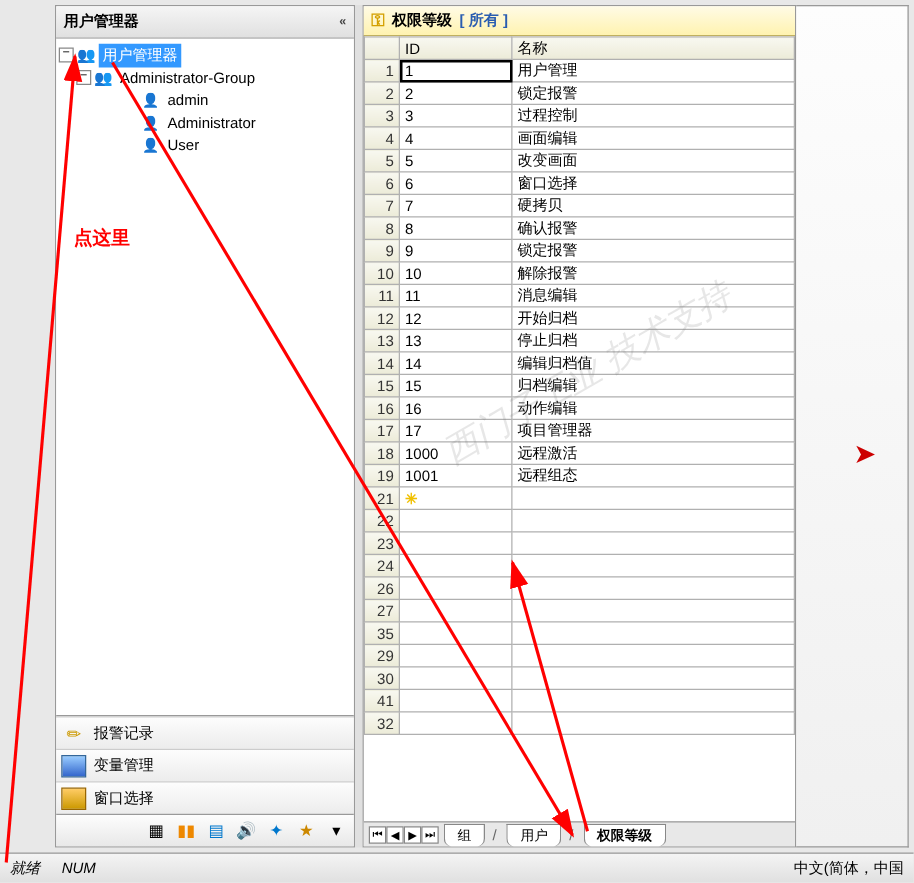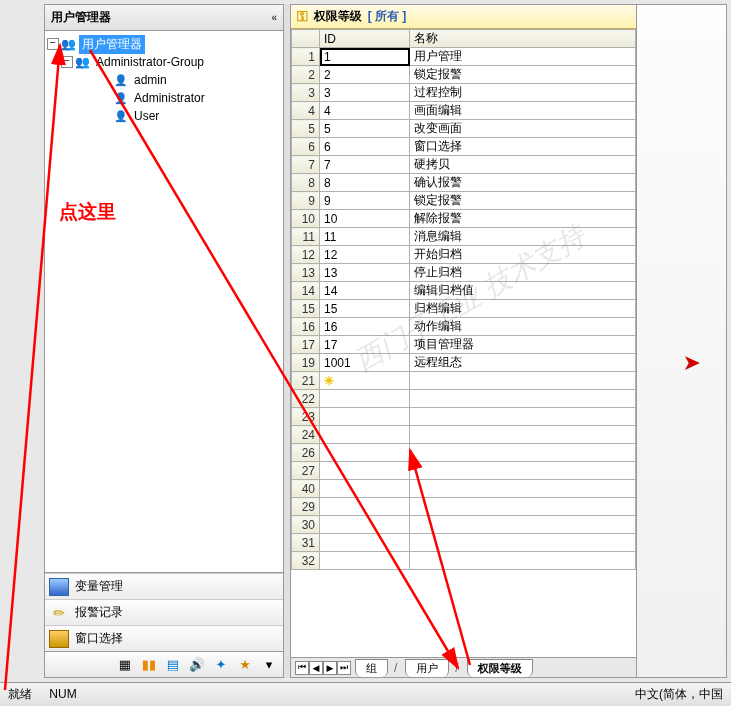--- a/index.html
+++ b/index.html
@@ -17,21 +17,21 @@
 .expander { width: 12px; height: 12px; border: 1px solid #888; text-align: center; line-height: 8px; font-size: 10px; margin-right: 2px; cursor: pointer; background:#fff; }
 .tree-icon { width: 16px; height: 16px; display: inline-flex; align-items: center; justify-content: center; margin-right: 2px; }
 .people-icon::before { content: "👥"; font-size: 12px; }
 .person-icon::before { content: "👤"; font-size: 11px; color:#2a5db0; }
 .group-icon::before { content: "👥"; font-size: 12px; color:#2a5db0; }
 .tree-label { padding: 1px 3px; }
 .tree-label.selected { background: #3399ff; color: #fff; }
 .indent1 { margin-left: 14px; }
 .indent3 { margin-left: 66px; }
 
-.annotation { position: absolute; left: 14px; top: 168px; color: #ff0000; font-size: 19px; font-weight: bold; }
+.annotation { position: absolute; left: 14px; top: 150px; color: #ff0000; font-size: 15px; font-weight: bold; }
 
 .bottom-sections { border-top: 1px solid #999; }
 .section-row { display: flex; align-items: center; height: 26px; border-top: 1px solid #ccc; background: linear-gradient(#fdfdfd,#ececec); padding: 0 4px; cursor: pointer; }
 .section-row .sec-icon { width: 20px; height: 18px; margin-right: 6px; display:inline-flex; align-items:center; justify-content:center; }
 .var-icon { background: linear-gradient(#9cf,#36c); border:1px solid #369; }
 .alarm-icon::before { content:"✏"; color:#c90; font-size:14px; }
 .log-icon { background: linear-gradient(#fc6,#c90); border:1px solid #960; }
 
 .toolbar { height: 26px; display:flex; align-items:center; border-top:1px solid #999; background:linear-gradient(#fdfdfd,#e8e8e8); padding:0 2px; justify-content: flex-end; overflow:hidden;}
 .tb-btn { width:22px; height:20px; margin:0 1px; border:1px solid transparent; display:inline-flex; align-items:center; justify-content:center; cursor:pointer; font-size:13px; }
@@ -58,21 +58,21 @@
 .sheet-tab { padding:1px 10px; border:1px solid #888; border-bottom:none; background:#fff; margin-left:2px; cursor:pointer; border-radius:0 0 6px 6px; font-size:11px; }
 .sheet-tab.active { background:#fff; font-weight:bold; }
 .sheet-sep { margin:0 4px; color:#666; }
 
 
 .far-right { width:90px; border:1px solid #999; border-left:none; background:linear-gradient(#fdfdfd,#f0f0f0); display:flex; align-items:center; justify-content:center; }
 .cursor-arrow { position:absolute; right:30px; top:350px; font-size:22px; color:#c00; }
 
 
 .statusbar { position:absolute; left:0; right:0; bottom:0; height:24px; background:linear-gradient(#f4f4f4,#e0e0e0); border-top:1px solid #999; display:flex; align-items:center; padding:0 8px; justify-content:space-between; }
-.status-left span { margin-right:14px; }
+.status-left span { margin-right:14px;font-style:italic; }
 
 
 .arrows { position:absolute; left:0; top:0; width:731px; height:706px; pointer-events:none; }
 
 .watermark { position:absolute; left:340px; top:280px; transform:rotate(-30deg); font-size:28px; color:rgba(120,120,120,0.18); font-style:italic; pointer-events:none; }
 </style>
 </head>
 <body>
 
 <div class="main-area">
@@ -102,28 +102,28 @@
         <span class="tree-label">Administrator</span>
       </div>
       <div class="tree-node indent3">
         <span class="tree-icon person-icon"></span>
         <span class="tree-label">User</span>
       </div>
       <div class="annotation">点这里</div>
     </div>
     <div class="bottom-sections">
       <div class="section-row">
-        <span class="sec-icon var-icon"></span>
-        <span>变量管理</span>
-      </div>
-      <div class="section-row">
         <span class="sec-icon">
             <span class="alarm-icon"></span>
           </span>
         <span>报警记录</span>
+      </div>
+      <div class="section-row">
+        <span class="sec-icon var-icon"></span>
+        <span>变量管理</span>
       </div>
       <div class="section-row">
         <span class="sec-icon log-icon"></span>
         <span>窗口选择</span>
       </div>
     </div>
     <div class="toolbar">
       <span class="tb-btn">▦</span>
       <span class="tb-btn" style="color:#e80">▮▮</span>
       <span class="tb-btn" style="color:#07c">▤</span>
@@ -231,20 +231,25 @@
               <td class="rownum">16</td>
               <td class="idcell">16</td>
               <td>动作编辑</td>
             </tr>
             <tr>
               <td class="rownum">17</td>
               <td class="idcell">17</td>
               <td>项目管理器</td>
             </tr>
             <tr>
+              <td class="rownum">18</td>
+              <td class="idcell">1000</td>
+              <td>远程激活</td>
+            </tr>
+            <tr>
               <td class="rownum">19</td>
               <td class="idcell">1001</td>
               <td>远程组态</td>
             </tr>
             <tr>
               <td class="rownum">21</td>
               <td class="idcell"><span class="new-row-icon">✳</span></td>
               <td></td>
             </tr>
             <tr>
@@ -266,36 +271,36 @@
               <td class="rownum">26</td>
               <td class="idcell"></td>
               <td></td>
             </tr>
             <tr>
               <td class="rownum">27</td>
               <td class="idcell"></td>
               <td></td>
             </tr>
             <tr>
-              <td class="rownum">40</td>
+              <td class="rownum">35</td>
               <td class="idcell"></td>
               <td></td>
             </tr>
             <tr>
               <td class="rownum">29</td>
               <td class="idcell"></td>
               <td></td>
             </tr>
             <tr>
               <td class="rownum">30</td>
               <td class="idcell"></td>
               <td></td>
             </tr>
             <tr>
-              <td class="rownum">31</td>
+              <td class="rownum">41</td>
               <td class="idcell"></td>
               <td></td>
             </tr>
             <tr>
               <td class="rownum">32</td>
               <td class="idcell"></td>
               <td></td>
             </tr>
           </tbody>
       </table>

